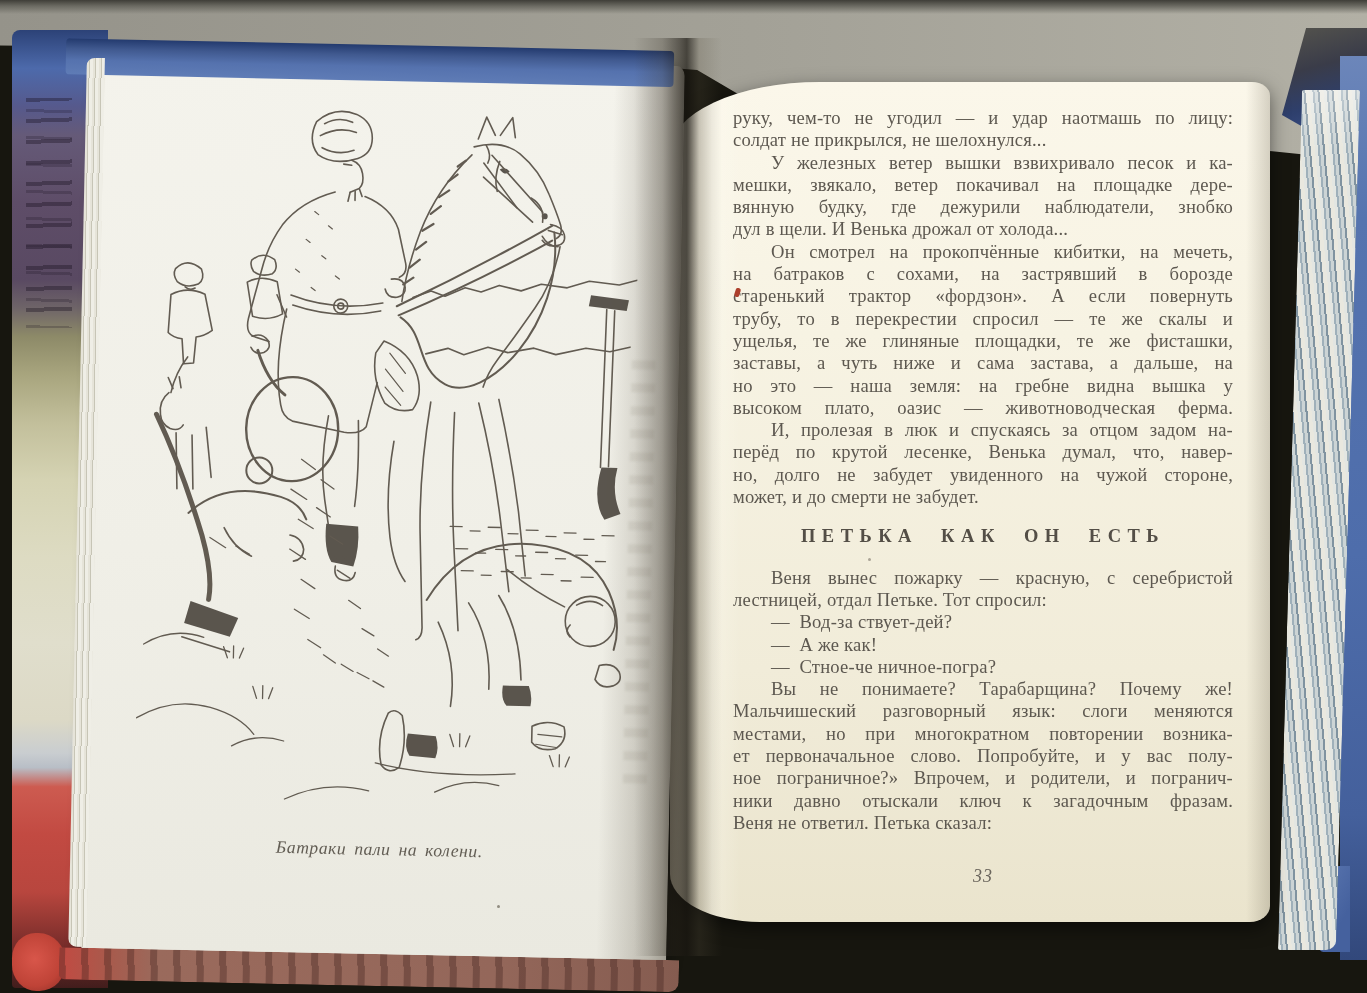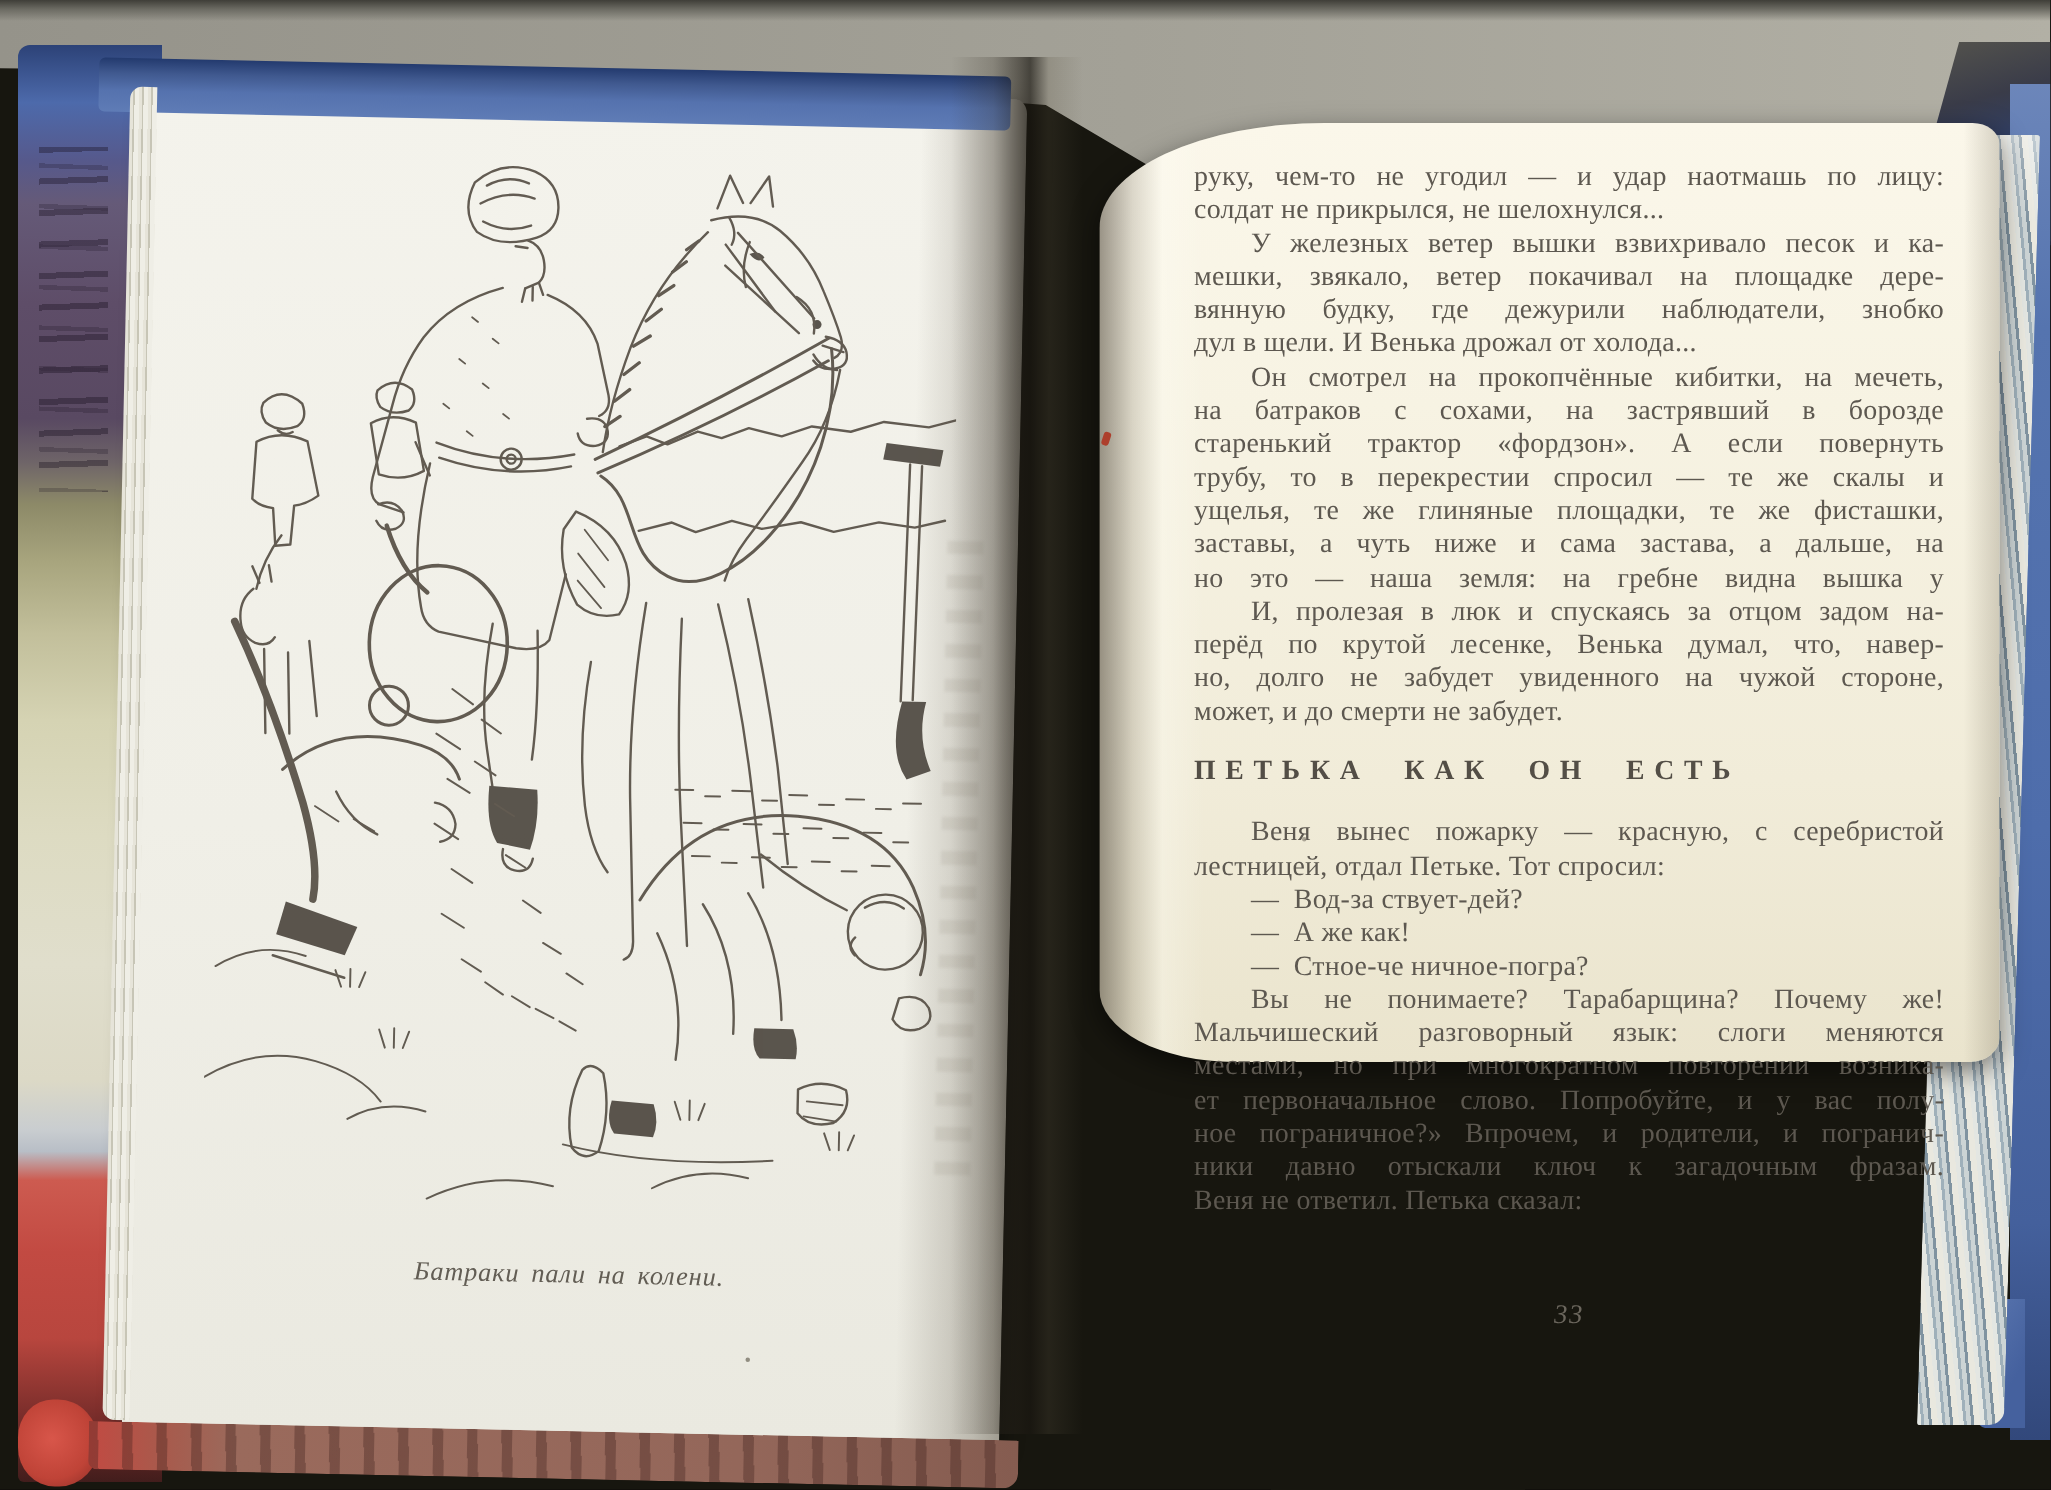--- a/index.html
+++ b/index.html
@@ -34,37 +34,37 @@
   .page-stack-right{
     position:absolute;left:1290px;top:90px;width:58px;height:860px;
     transform:skewX(-1.6deg);
     background:
       linear-gradient(180deg,rgba(255,255,255,.35) 0,rgba(255,255,255,0) 60px),
       repeating-linear-gradient(83deg,#e3e6e2 0 3px,#9fb0ba 3px 5px,#ccd4d5 5px 8px,#8093a0 8px 10px,#e9e8df 10px 14px);
     border-radius:2px 2px 10px 2px;
   }
   
   .right-page{
-    position:absolute;left:733px;top:82px;width:600px;height:626px;
+    position:absolute;left:670px;top:82px;width:600px;height:840px;
     background:
       linear-gradient(90deg,rgba(58,50,38,.5) 0,rgba(58,50,38,.16) 22px,rgba(255,255,248,.28) 42px,rgba(255,255,248,0) 70px),
       linear-gradient(90deg,rgba(0,0,0,0) 96%,rgba(100,92,74,.25) 100%),
       linear-gradient(180deg,#fbf7ea 0,#f7f3e3 30%,#f1ecd9 70%,#eae4cd 100%);
     border-radius:150px 18px 20px 90px / 70px 14px 16px 48px;
     box-shadow:0 6px 18px rgba(0,0,0,.5);
   }
   .right-page .text-block{
     position:absolute;left:63px;top:25px;width:500px;
     font-size:18.6px;line-height:22.3px;color:#5d5850;letter-spacing:.2px;
   }
   .line{text-align:justify;text-align-last:justify;white-space:nowrap;}
   .line.last{text-align:left;text-align-last:left;}
   .line.ind{text-indent:38px;}
   .heading{
-    margin:17px 0 19px;text-align:left;font-weight:bold;
+    margin:17px 0 19px;text-align:center;font-weight:bold;
     font-size:18.5px;letter-spacing:6.5px;word-spacing:12px;color:#534e46;
   }
   .page-number{
     position:absolute;left:63px;top:784px;width:500px;text-align:center;
     font-style:italic;font-size:18px;color:#6b665d;letter-spacing:1px;
   }
   .red-mark{position:absolute;left:735px;top:288px;width:5px;height:9px;background:#ad3f2c;border-radius:2px;transform:rotate(18deg);}
   
   .cover-left{
     position:absolute;left:12px;top:30px;width:96px;height:958px;
@@ -160,20 +160,21 @@
           <div class="line last">дул в щели. И Венька дрожал от холода...</div>
         </div>
         <div class="para">
           <div class="line ind">Он смотрел на прокопчённые кибитки, на мечеть,</div>
           <div class="line">на батраков с сохами, на застрявший в борозде</div>
           <div class="line">старенький трактор «фордзон». А если повернуть</div>
           <div class="line">трубу, то в перекрестии спросил — те же скалы и</div>
           <div class="line">ущелья, те же глиняные площадки, те же фисташки,</div>
           <div class="line">заставы, а чуть ниже и сама застава, а дальше, на</div>
           <div class="line">но это — наша земля: на гребне видна вышка у</div>
+          <div class="line">высоком плато, оазис — животноводческая ферма.</div>
         </div>
         <div class="para">
           <div class="line ind">И, пролезая в люк и спускаясь за отцом задом на-</div>
           <div class="line">перёд по крутой лесенке, Венька думал, что, навер-</div>
           <div class="line">но, долго не забудет увиденного на чужой стороне,</div>
           <div class="line last">может, и до смерти не забудет.</div>
         </div>
         <div class="heading">ПЕТЬКА КАК ОН ЕСТЬ</div>
         <div class="para">
           <div class="line ind">Веня вынес пожарку — красную, с серебристой</div>

